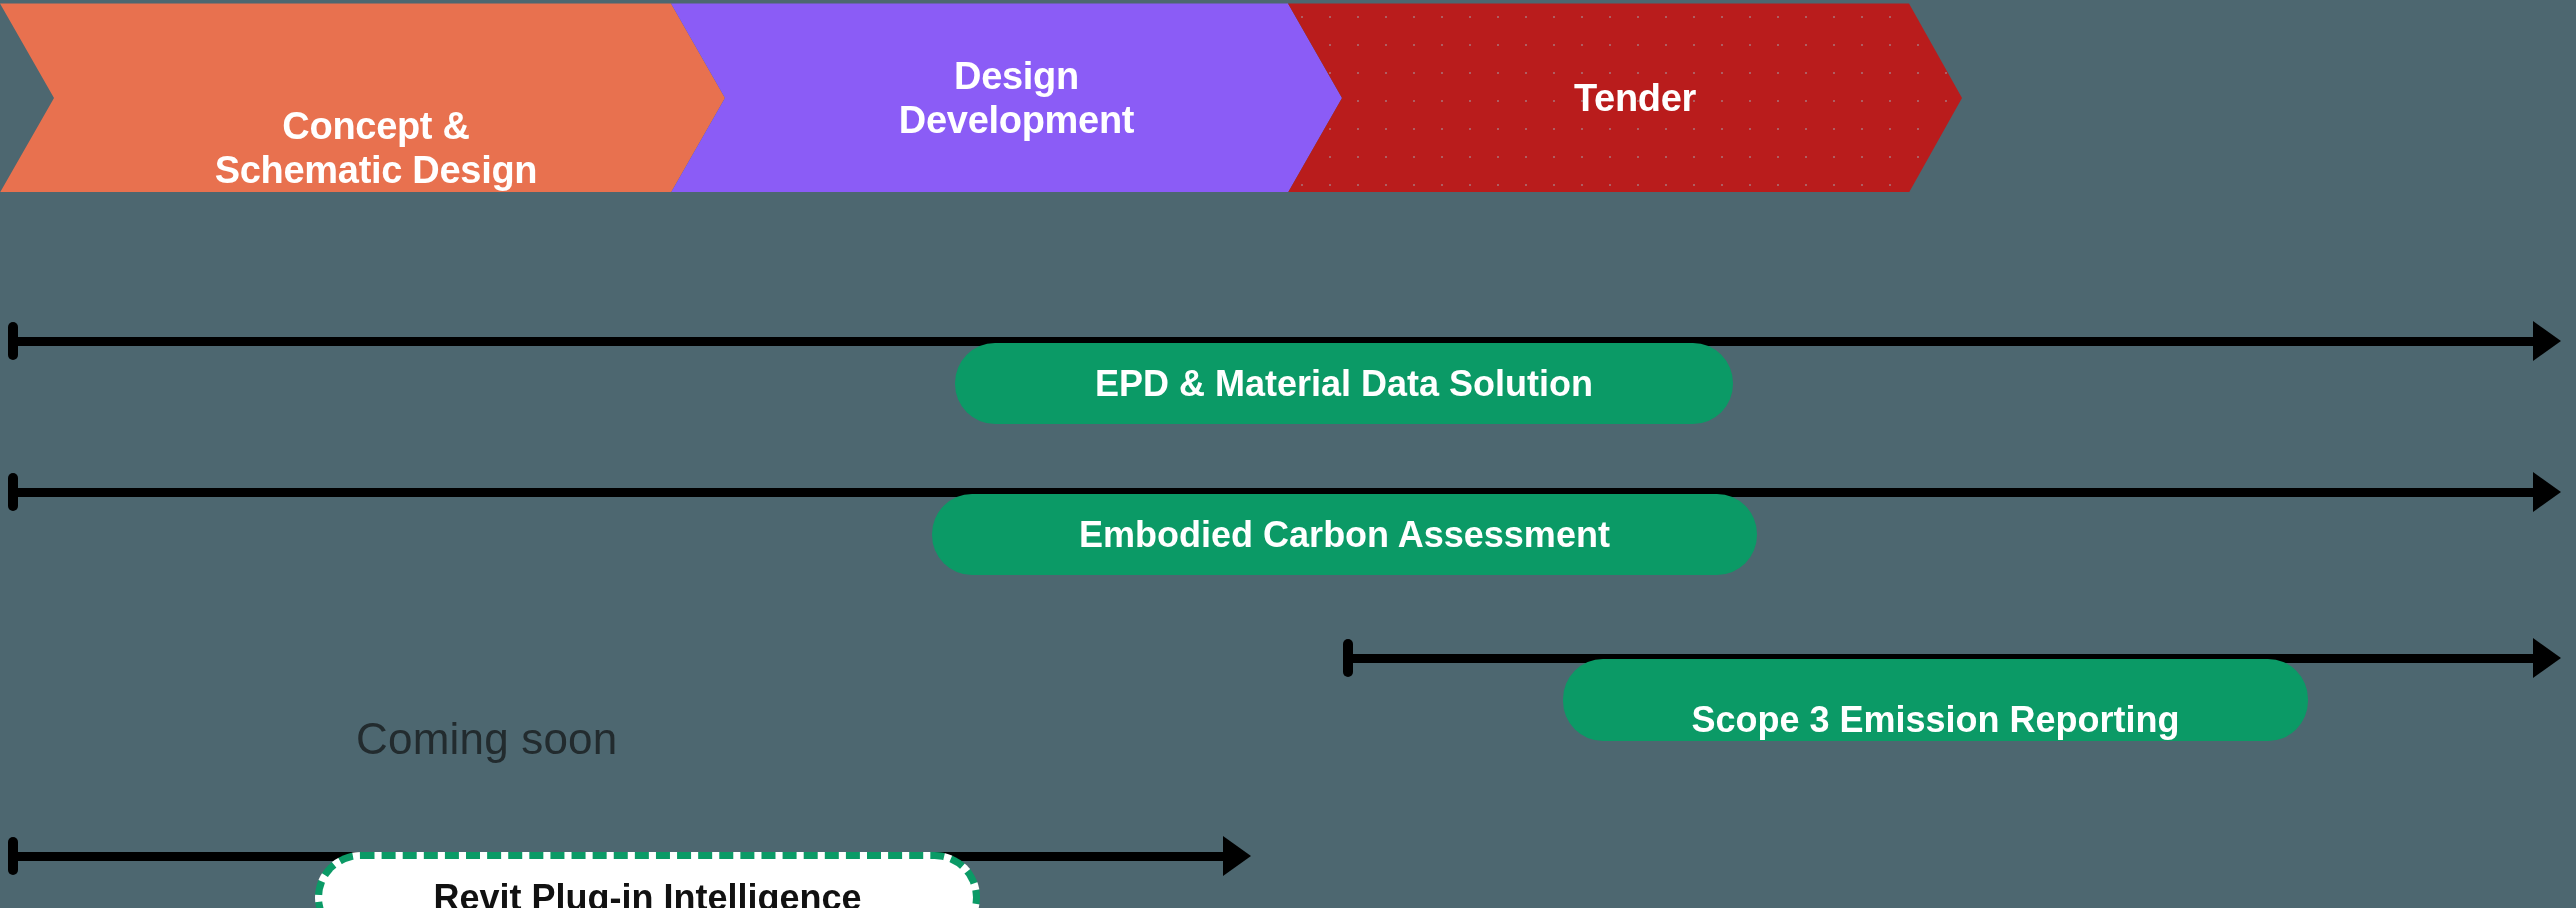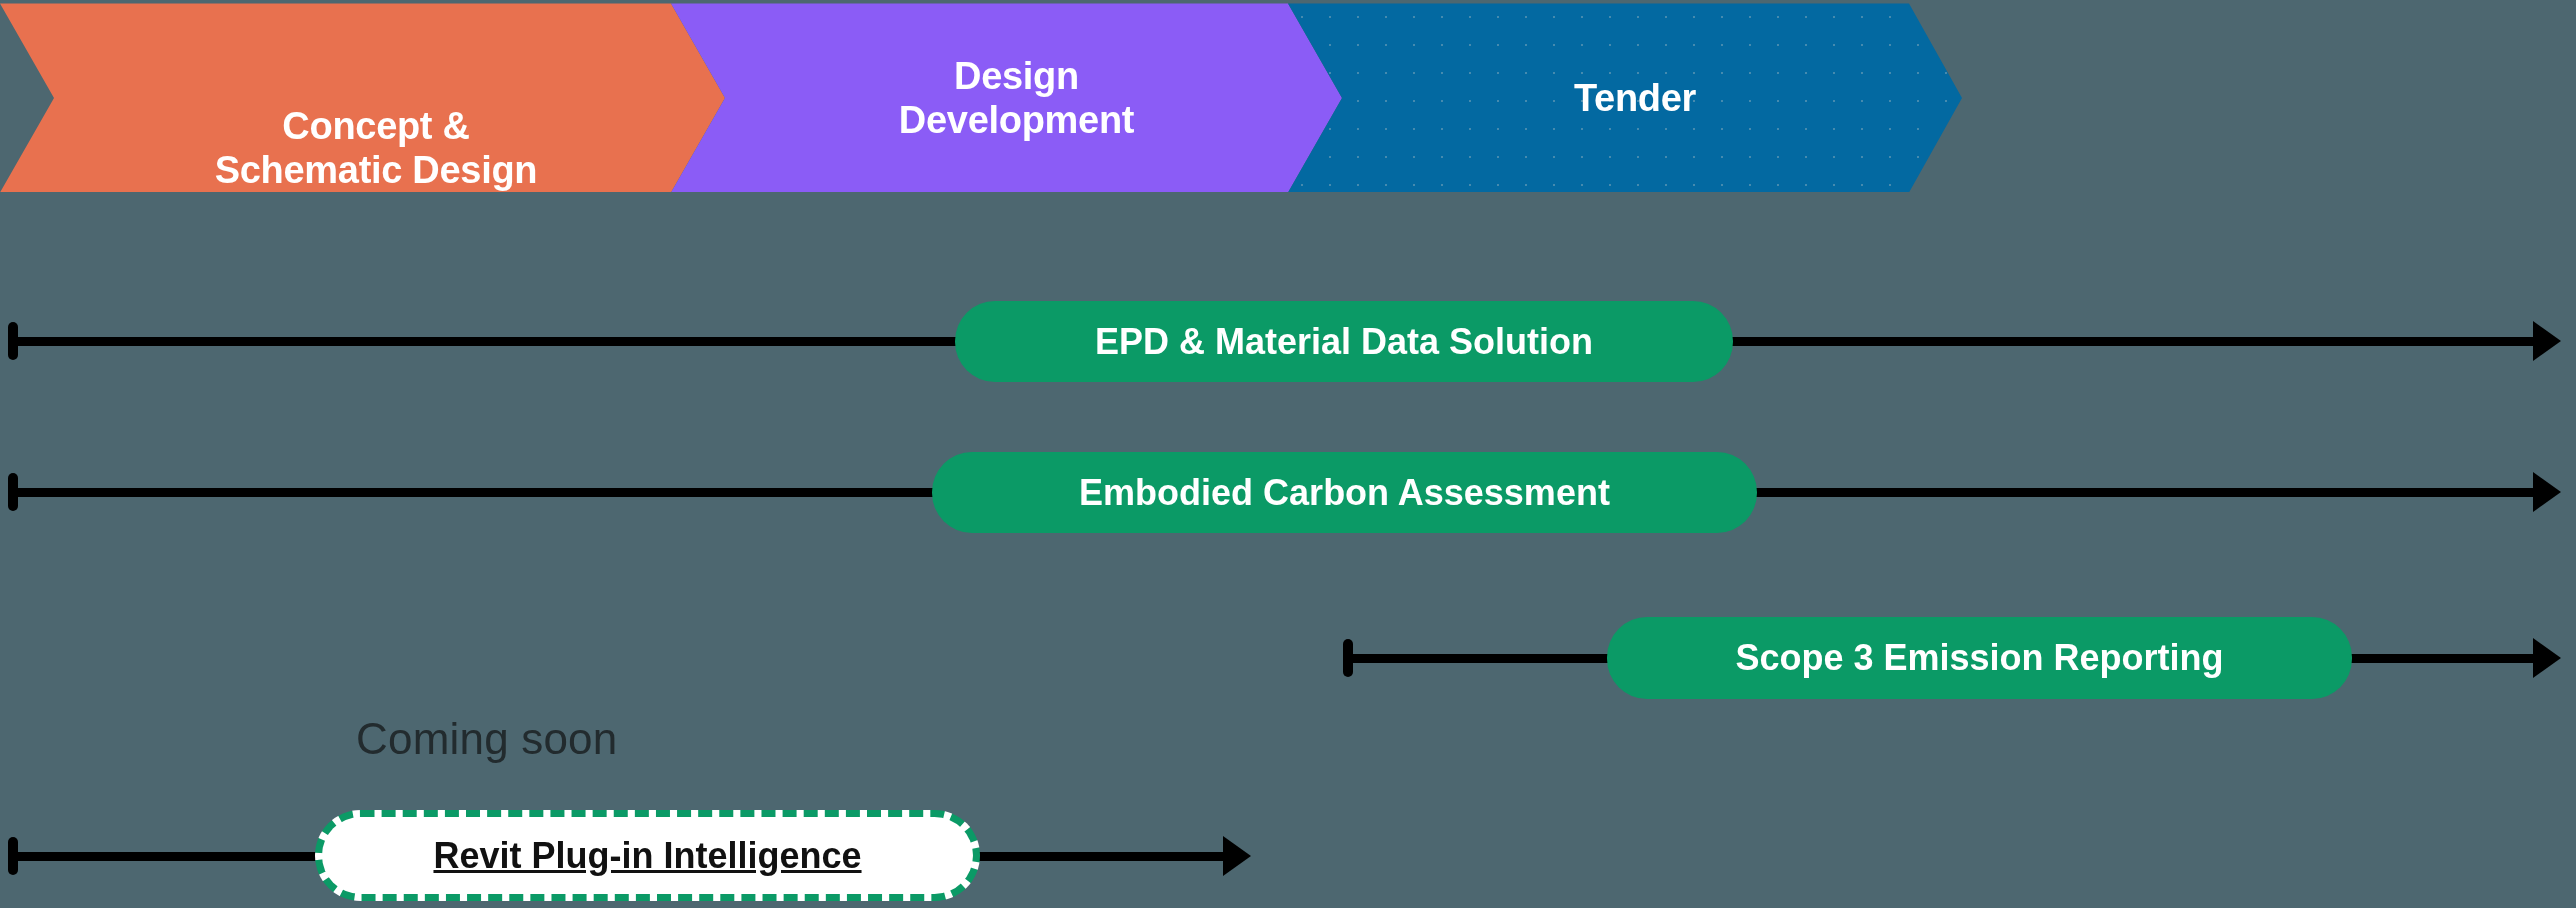--- a/index.html
+++ b/index.html
@@ -59,21 +59,21 @@
     left: 671px;
     width: 671px;
     background: #8b5cf6;
     clip-path: polygon(0 0, 617px 0, 671px 50%, 617px 100%, 0 100%, 54px 50%);
   }
   .phase.p2 .phase-label { margin-left: 20px; }
 
   .phase.p3 {
     left: 1288px;
     width: 674px;
-    background: #0369a1;
+    background: #b91c1c;
     clip-path: polygon(0 0, 621px 0, 674px 50%, 621px 100%, 0 100%, 54px 50%);
   }
   .phase.p3 .phase-label { margin-left: 20px; }
   .phase.p3::after {
     content: "";
     position: absolute;
     inset: 0;
     background-image: radial-gradient(circle, rgba(160,185,195,0.42) 1.1px, transparent 1.1px);
     background-size: 28px 28px;
     pointer-events: none;
@@ -126,20 +126,21 @@
     align-items: center;
     justify-content: center;
     background: #0b9a66;
     border-radius: 40px;
     color: #ffffff;
     font-weight: bold;
     font-size: 36px;
     white-space: nowrap;
     z-index: 4;
     box-sizing: border-box;
+    margin-top: 42px;
   }
 
   .pill.dashed {
     background: #ffffff;
     color: #111111;
     border: 7.4px dashed #0b9a66;
     border-radius: 47px;
   }
 
   .coming-soon {
@@ -189,21 +190,21 @@
   <div class="arrow-right" style="left:2533px;"></div>
   <div class="pill" style="left:932px; top:-40px; width:825px; height:81px;">
     <span>Embodied Carbon Assessment</span>
   </div>
 </div>
 
 <div class="row" style="top:658px;">
   <div class="cap-left" style="left:1343px;"></div>
   <div class="track" style="left:1347px; width:1186px;"></div>
   <div class="arrow-right" style="left:2533px;"></div>
-  <div class="pill" style="left:1607px; top:-41px; width:745px; height:82px;">
+  <div class="pill" style="left:1563px; top:-41px; width:745px; height:82px;align-items:flex-end;">
     <span>Scope 3 Emission Reporting</span>
   </div>
 </div>
 
 <div class="row" style="top:856px;">
   <div class="cap-left" style="left:8px;"></div>
   <div class="track" style="left:12px; width:1211px;"></div>
   <div class="arrow-right" style="left:1223px;"></div>
   <div class="coming-soon" style="left:356px; top:-142px;">Coming soon</div>
   <div class="pill dashed" style="left:315px; top:-46px; width:665px; height:91px;text-decoration:underline;">

